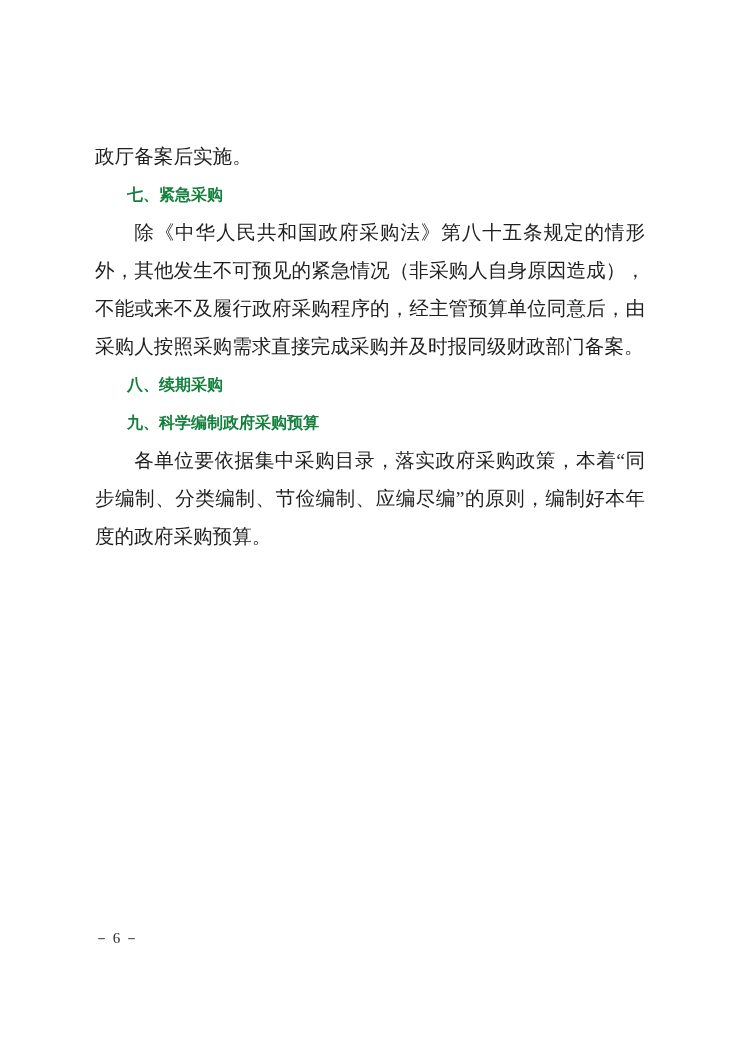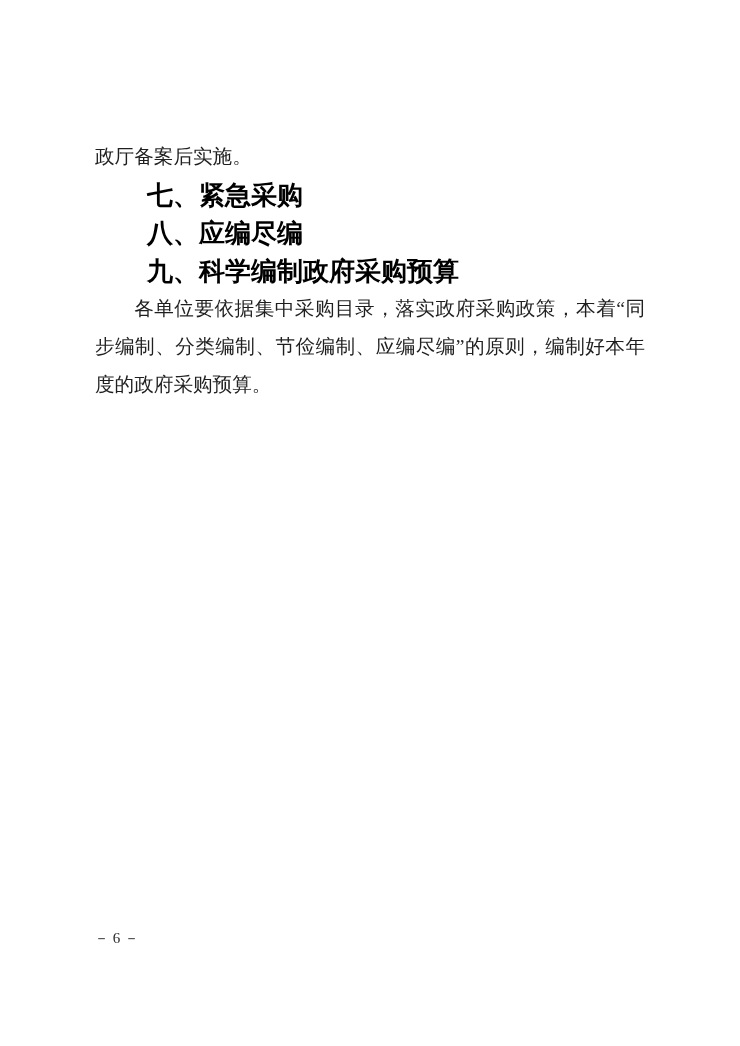--- a/index.html
+++ b/index.html
@@ -37,42 +37,43 @@
     text-indent: 2em;
     color: #1f1f1f;
     letter-spacing: 0;
     word-break: break-all;
   }
   .para.cont {
     text-indent: 0;
   }
   .heading {
     margin: 0;
-    font-size: 26px;
+    font-size: 16px;
     line-height: 38px;
     font-weight: bold;
     font-family: "Liberation Sans", "DejaVu Sans", sans-serif;
     text-indent: 2em;
-    color: #000000;
+    color: #15803d;
   }
   .pagenum {
     position: absolute;
     left: 94px;
     top: 927px;
     font-size: 15px;
     line-height: 22px;
     color: #2a2a2a;
     font-family: "Liberation Serif", "DejaVu Serif", serif;
   }
 </style>
 </head>
 <body>
 
 <div class="page">
   <div class="content">
     <p class="para cont">政厅备案后实施。</p>
     <p class="heading">七、紧急采购</p>
-    <p class="heading">八、应编尽编</p>
+    <p class="para">除《中华人民共和国政府采购法》第八十五条规定的情形外，其他发生不可预见的紧急情况（非采购人自身原因造成），不能或来不及履行政府采购程序的，经主管预算单位同意后，由采购人按照采购需求直接完成采购并及时报同级财政部门备案。</p>
+    <p class="heading">八、续期采购</p>
     <p class="heading">九、科学编制政府采购预算</p>
     <p class="para">各单位要依据集中采购目录，落实政府采购政策，本着“同步编制、分类编制、节俭编制、应编尽编”的原则，编制好本年度的政府采购预算。</p>
   </div>
   <div class="pagenum">－ 6 －</div>
 </div>
 
 </body></html>

